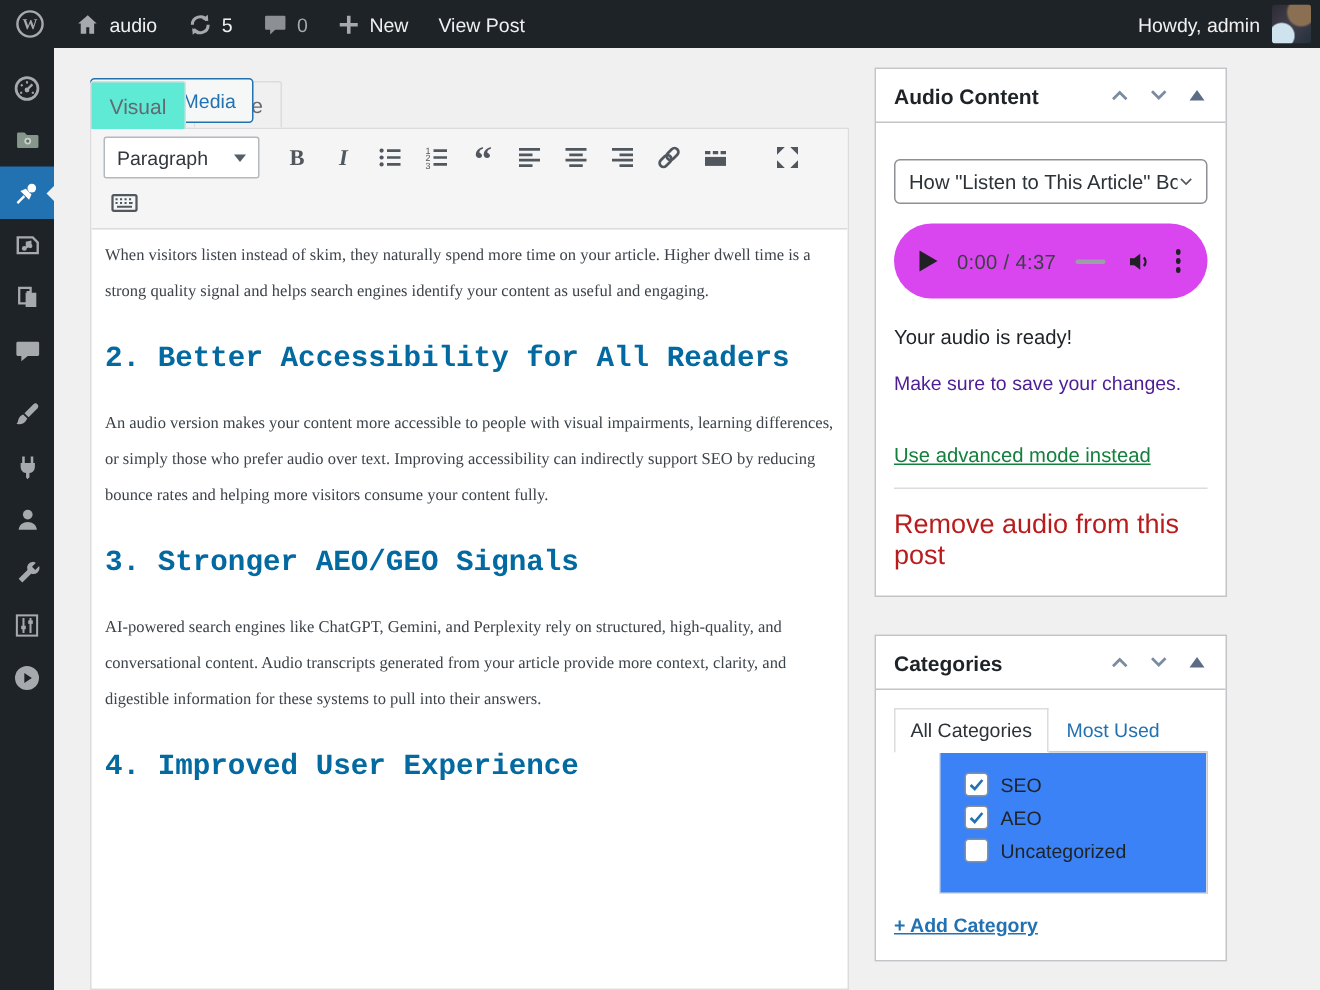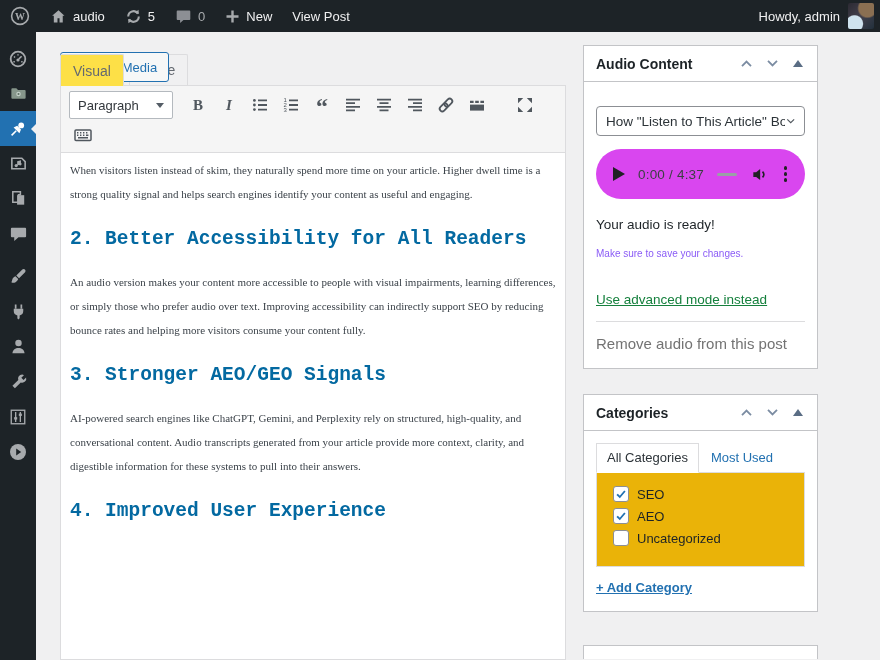--- a/index.html
+++ b/index.html
@@ -26,21 +26,21 @@
   .menu-item.active::after { content:""; position:absolute; right:0; top:50%; margin-top:-5px; border-top:5px solid transparent; border-bottom:5px solid transparent; border-right:5px solid #f0f0f1; }
   .menu-gap { height:8px; }
   .adminmenu { padding-top:9px; }
 
   
   .editor-wrap { position:absolute; left:60px; top:45px; width:506px; }
   .media-row { height:40px; display:flex; justify-content:space-between; align-items:flex-end; position:relative; }
   .add-media-btn { position:absolute; left:0; top:7px; display:flex; align-items:center; gap:6px; height:30px; padding:0 11px; background:#f6f7f7; border:1px solid #2271b1; border-radius:3px; color:#2271b1; font-size:13px; cursor:pointer; }
   .editor-tabs { display:flex; gap:5px; align-items:flex-end; }
   .wp-tab { height:31px; padding:0 12px; display:flex; align-items:center; font-size:14px; color:#646970; border:1px solid #dcdcde; border-bottom:none; cursor:pointer; border-radius:2px 2px 0 0; }
-  .wp-tab.active { background:#fde047; position:relative; z-index:3; margin-bottom:-1px; height:32px;text-align:right; }
+  .wp-tab.active { background:#5eead4; position:relative; z-index:3; margin-bottom:-1px; height:32px;text-align:right; }
   .wp-tab.inactive { background:#f0f0f1; }
 
   .editor-box { border:1px solid #dcdcde; background:#fff; height:575px; overflow:hidden; }
   .mce-toolbar { background:#f5f5f5; border-bottom:1px solid #dcdcde; padding:5px 8px 4px; }
   .mce-row { display:flex; align-items:center; gap:3px; }
   .mce-row + .mce-row { margin-top:3px; }
   .format-select { width:104px; height:28px; background:#fff; border:1px solid #b4b9be; border-radius:2px; display:flex; align-items:center; justify-content:space-between; padding:0 8px; color:#32373c; font-size:13px; margin-right:8px; cursor:pointer; }
   .format-caret { width:0; height:0; border-left:4px solid transparent; border-right:4px solid transparent; border-top:5px solid #555d66; }
   .mce-btn { width:28px; height:26px; display:flex; align-items:center; justify-content:center; border-radius:2px; cursor:pointer; }
   .mce-btn svg { display:block; }
@@ -62,30 +62,30 @@
 
   .audio-select { height:30px; border:1px solid #8c8f94; border-radius:4px; background:#fff; display:flex; align-items:center; justify-content:space-between; padding:0 8px 0 9px; margin:12px 0 13px; cursor:pointer; }
   .audio-select .sel-text { font-size:13.5px; color:#2c3338; white-space:nowrap; overflow:hidden; }
   .audio-player { height:50px; border-radius:25px; background:#d946ef; display:flex; align-items:center; padding:0 16px 0 17px; gap:13px; margin-bottom:18px; }
   .play-tri { width:0; height:0; border-top:7px solid transparent; border-bottom:7px solid transparent; border-left:12px solid #202124; cursor:pointer; }
   .audio-time { font-size:13.5px; color:#3c4043; letter-spacing:.2px; white-space:nowrap; }
   .audio-track { flex:1; height:3px; max-width:46px; background:#9aa0a6; border-radius:2px; cursor:pointer; }
   .audio-dots { display:flex; flex-direction:column; gap:2.5px; cursor:pointer; padding:2px; }
   .audio-dots i { width:3.5px; height:3.5px; border-radius:50%; background:#202124; }
   .ready-text { font-size:13.5px; color:#1d2327; margin-bottom:16px; }
-  .hint-text { font-size:10px; color:#8b5cf6; margin-bottom:33px; }
+  .hint-text { font-size:13px; color:#4c1d95; margin-bottom:33px; }
   .adv-link { font-size:13.5px; color:#15803d; text-decoration:underline; cursor:pointer; display:inline-block; margin-bottom:14px; }
   .audio-hr { border:none; border-top:1px solid #dcdcde; margin:0 0 13px; }
-  .remove-link { font-size:15px; color:#737373; cursor:pointer; display:inline-block; }
+  .remove-link { font-size:18px; color:#b91c1c; cursor:pointer; display:inline-block; }
 
   .cat-box { margin-bottom:33px; }
   .cat-tabs { display:flex; align-items:flex-end; margin:0 0 0 0; position:relative; z-index:2; }
   .cat-tab-active { background:#fff; border:1px solid #dcdcde; border-bottom:1px solid #fff; padding:6px 10px 7px; font-size:13px; color:#2c3338; margin-bottom:-1px; cursor:pointer; }
   .cat-tab-link { padding:6px 12px 7px; font-size:13px; color:#2271b1; cursor:pointer; }
-  .cat-list { border:1px solid #dcdcde; background:#eab308; padding:10px 8px; height:95px; overflow:auto; }
+  .cat-list { border:1px solid #dcdcde; background:#3b82f6; padding:10px 8px; height:95px; overflow:auto;margin-left:30px; }
   .cat-item { display:flex; align-items:center; gap:8px; padding:3px 0 3px 8px; cursor:pointer; }
   .cat-item label { font-size:13px; color:#1d2327; cursor:pointer; }
   .cb { width:16px; height:16px; border:1px solid #8c8f94; border-radius:3px; background:#fff; display:flex; align-items:center; justify-content:center; flex:0 0 auto; }
   .cb svg { display:none; }
   .cb[data-checked="true"] svg { display:block; }
   .add-cat-link { display:inline-block; margin-top:13px; font-size:13px; color:#2271b1; text-decoration:underline; font-weight:bold; cursor:pointer; }
 
   .tags-box { margin-bottom:0; height:14px; overflow:hidden; border-bottom:none; }
 </style>
 </head>

